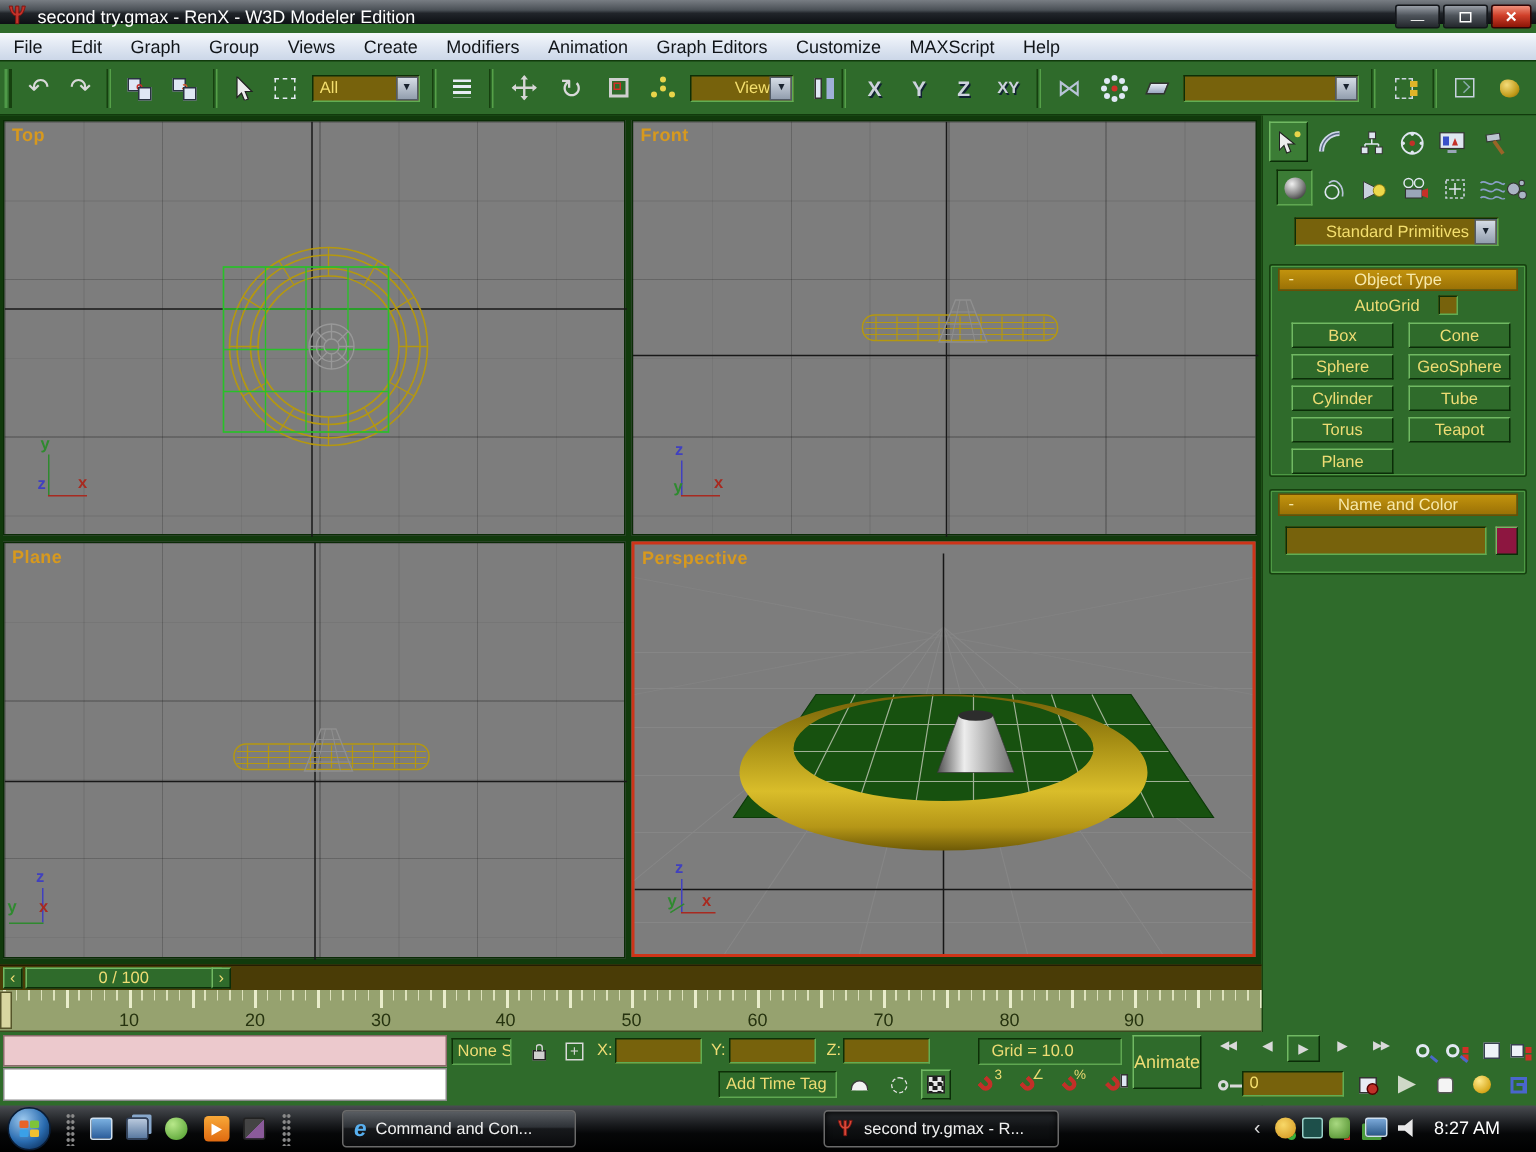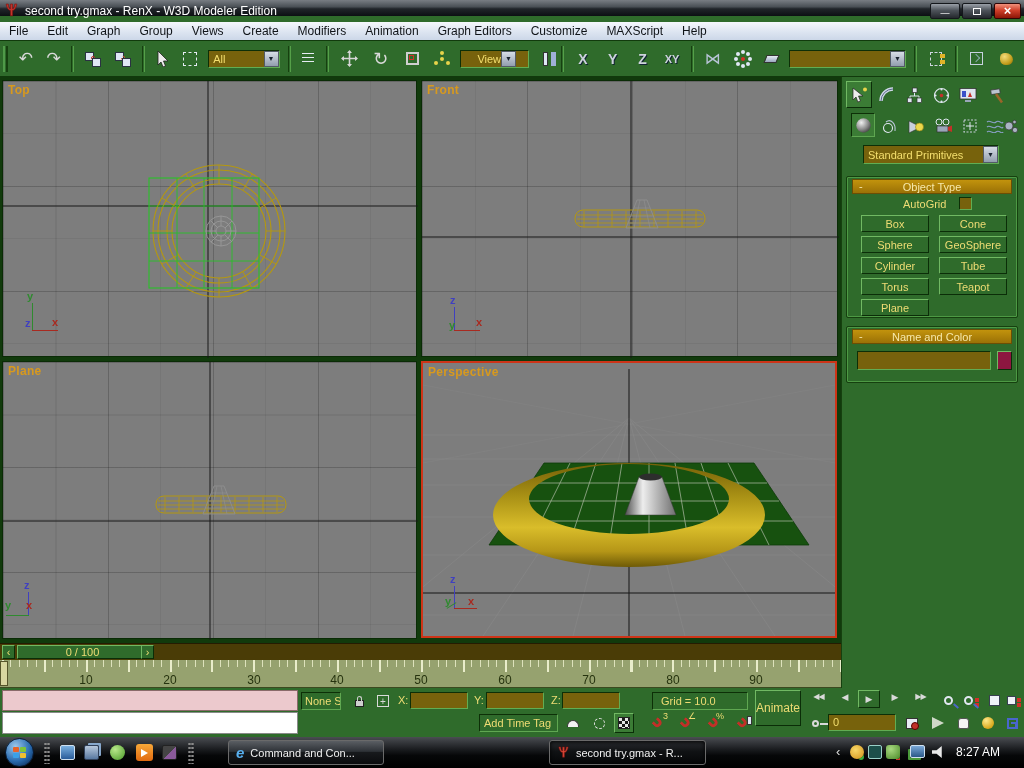--- a/index.html
+++ b/index.html
@@ -129,21 +129,21 @@
       </div>
     <div class="tool" style="width:32px;font-size:18px">↻</div>
     <div class="tool" style="width:32px">
         <span style="width:13px;height:13px;border:2px solid #cfcfcf;display:block;position:relative">
           <i style="position:absolute;left:1px;top:1px;width:5px;height:5px;border:1.5px solid #d03028"></i>
         </span>
       </div>
     <div class="tool" style="width:28px">
         <span style="width:4px;height:4px;border-radius:50%;background:#e8d44a;box-shadow:6px 4px 0 #e8d44a,-6px 4px 0 #e8d44a,0 -6px 0 #e8d44a;display:block"></span>
       </div>
-    <div class="fld cell" style="width:70px;height:18px;margin:0 4px;justify-content:center;padding-left:4px;display:flex">
+    <div class="fld cell" style="width:70px;height:18px;margin:0 4px;justify-content:flex-end;padding-left:4px;display:flex">
       <span>View</span>
       <span class="ddarr">▼</span>
     </div>
     <div class="tool" style="width:24px">
         <span style="width:5px;height:14px;background:#dfe7f4;border:1px solid #333;box-shadow:8px 0 0 #9fb0d8;display:block"></span>
       </div>
     <div class="sep"></div>
     <div class="tool" style="width:30px;font-size:14px;font-weight:bold;color:#cdd3dd;text-shadow:1px 1px 0 #123">X</div>
     <div class="tool" style="width:30px;font-size:14px;font-weight:bold;color:#cdd3dd;text-shadow:1px 1px 0 #123">Y</div>
     <div class="tool" style="width:30px;font-size:14px;font-weight:bold;color:#cdd3dd;text-shadow:1px 1px 0 #123">Z</div>
@@ -389,21 +389,21 @@
     </div>
     <div class="s cell" style="left:156px;top:37px;width:24px;height:24px">
       <svg width="17" height="17" viewBox="0 0 17 17">
           <circle cx="7" cy="8" r="4" fill="#aab4c4" stroke="#333" stroke-width="0.7"></circle>
           <circle cx="13" cy="12" r="2.6" fill="#aab4c4" stroke="#333" stroke-width="0.7"></circle>
           <circle cx="12.5" cy="4" r="1.8" fill="#aab4c4" stroke="#333" stroke-width="0.7"></circle>
         </svg>
     </div>
 
     <div class="fld s" style="left:21px;top:68px;width:136px;height:19px;display:flex;align-items:center">
-      <span style="flex:1;padding-left:4px;white-space:nowrap">Standard Primitives</span>
+      <span style="flex:1;padding-left:20px;white-space:nowrap">Standard Primitives</span>
       <span class="ddarr" style="height:17px">▼</span>
     </div>
 
     <div class="s frame" style="left:4px;top:99px;width:172px;height:142px">
       <div class="roll s" style="left:5px;top:2px;width:160px;height:15px">
         <span class="mn">-</span>
         <span>Object Type</span>
       </div>
       <span class="s yel" style="left:56px;top:21px;font-size:11px">AutoGrid</span>
       <span class="s fld" style="left:112px;top:20px;width:13px;height:13px"></span>

